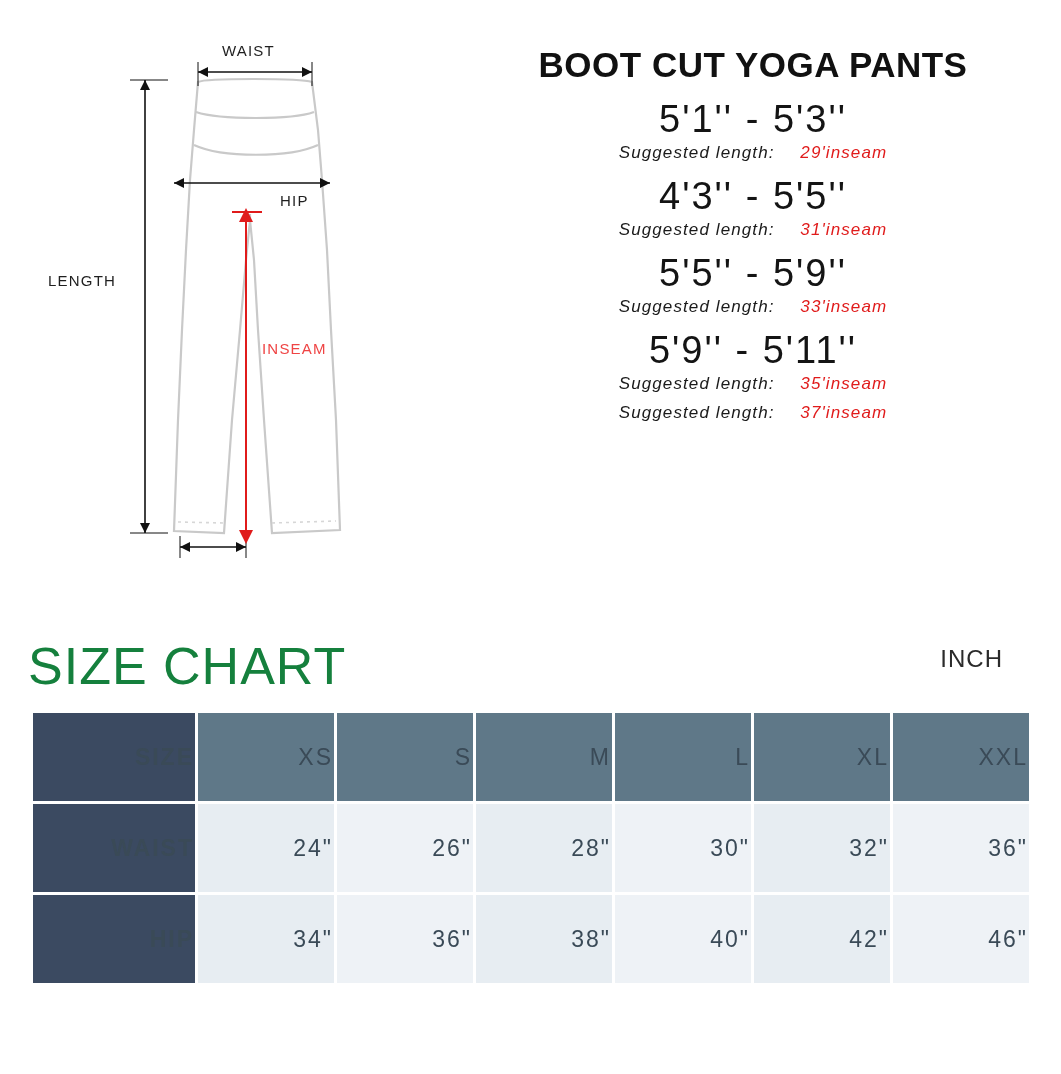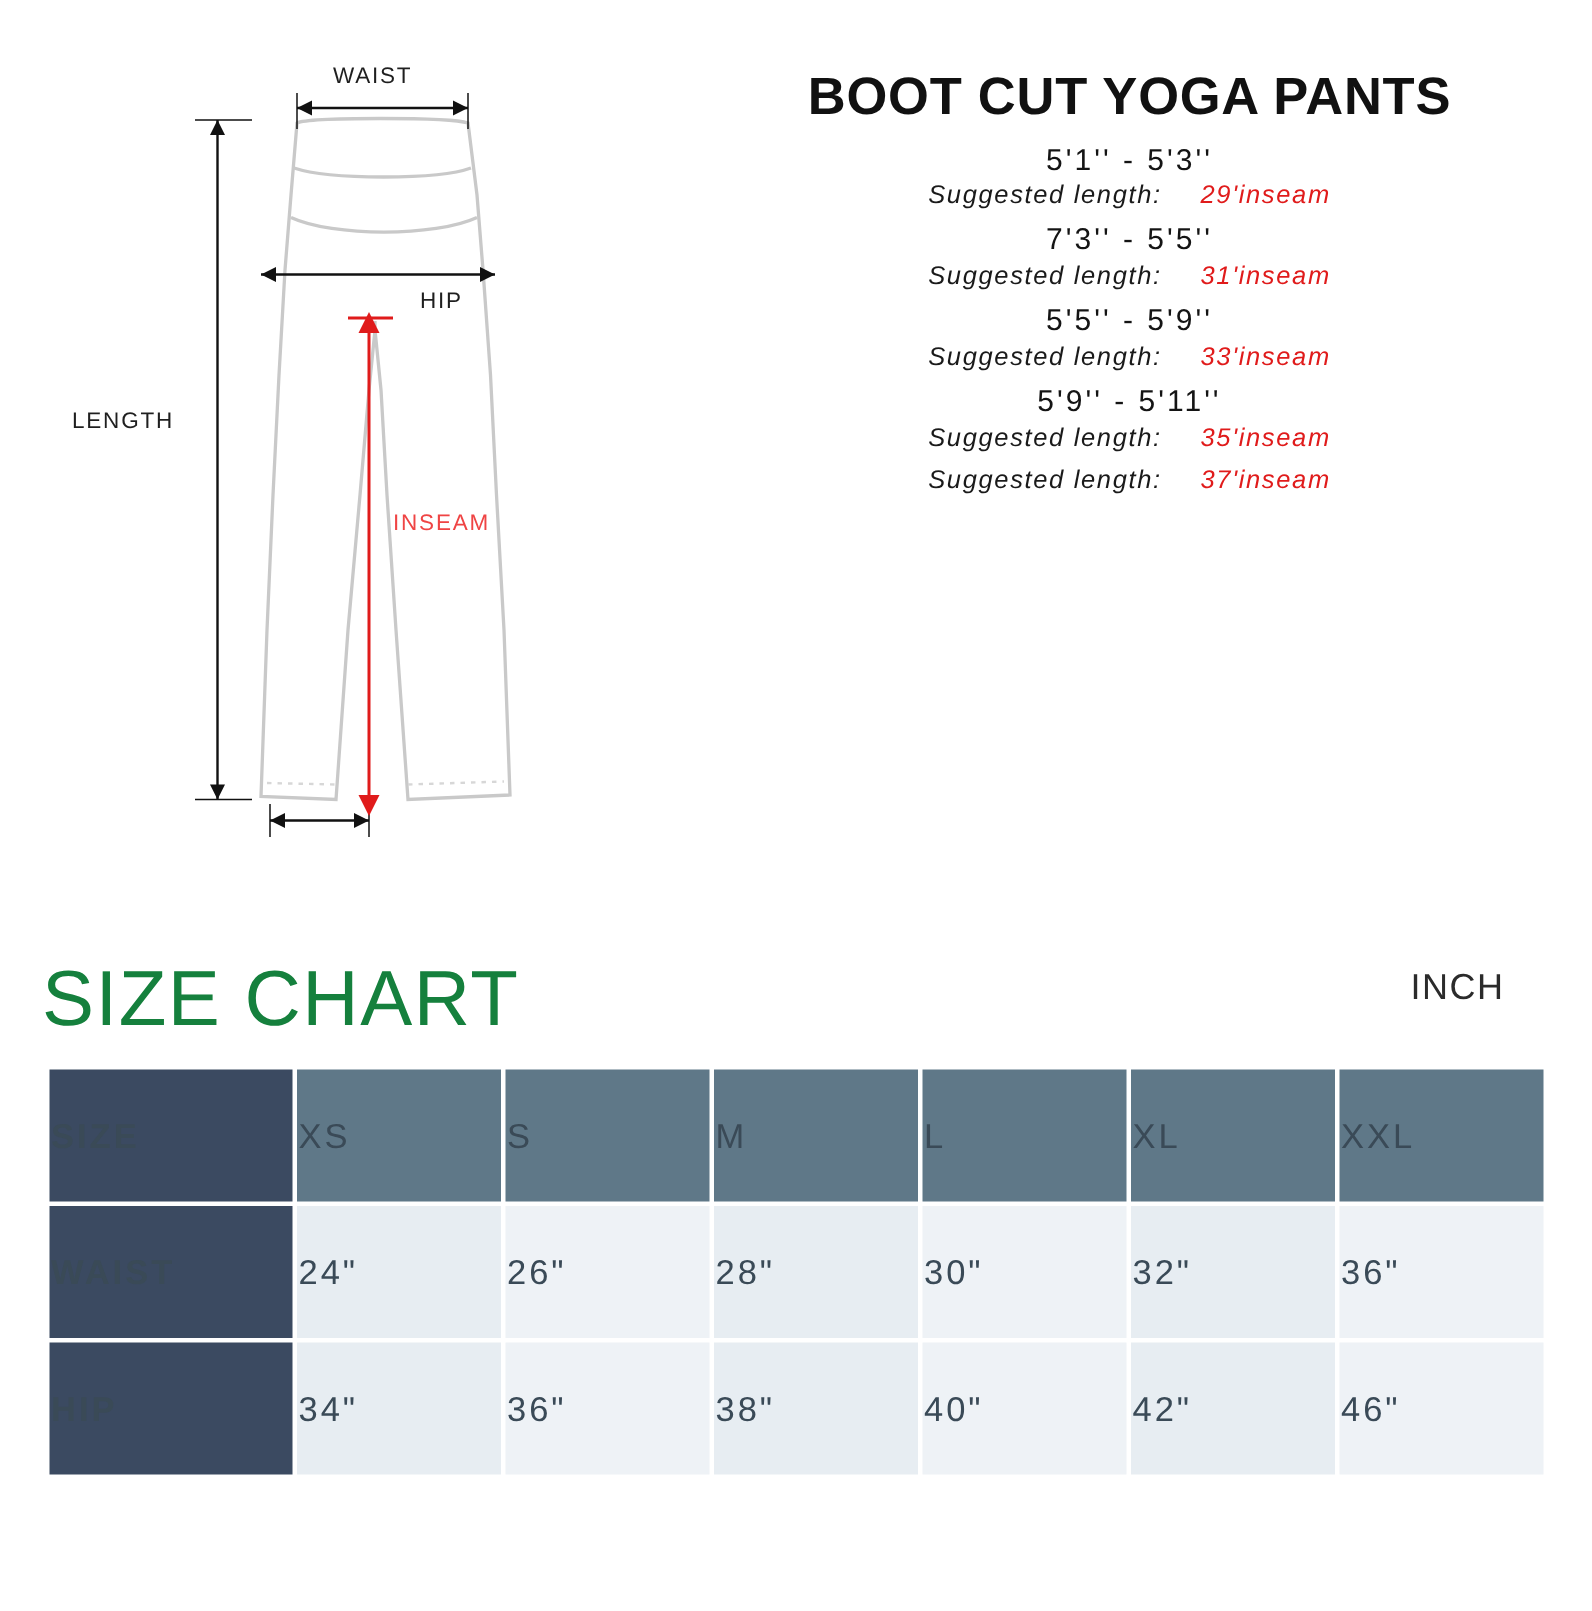--- a/index.html
+++ b/index.html
@@ -41,21 +41,21 @@
   }
   .info .title {
     font-size: 35px;
     font-weight: bold;
     letter-spacing: 0.5px;
     color: #111111;
     margin: 0 0 10px 0;
     line-height: 1.1;
   }
   .height-row {
-    font-size: 20px;
+    font-size: 38px;
     letter-spacing: 2px;
     color: #141414;
     line-height: 1.28;
     font-weight: 400;
   }
   .sug-row {
     font-size: 17px;
     font-style: italic;
     letter-spacing: 1.1px;
     color: #1a1a1a;
@@ -89,21 +89,21 @@
     position: absolute;
     left: 30px;
     top: 710px;
     width: 1002px;
     border-collapse: separate;
     border-spacing: 3px;
     table-layout: fixed;
   }
   table.size-table td {
     height: 88px;
-    text-align: left;
+    text-align: right;
     vertical-align: middle;
     font-size: 23px;
     letter-spacing: 2px;
     color: #3a4a57;
   }
   td.rowhead {
     background: #3b4a61;
     color: #ffffff;
     font-weight: bold;
     font-size: 24px;
@@ -204,21 +204,21 @@
 
   <div class="info">
     <div class="title">BOOT CUT YOGA PANTS</div>
 
     <div class="height-row">5'1'' - 5'3''</div>
     <div class="sug-row">
       <span>Suggested length:</span>
       <span class="len">29'inseam</span>
     </div>
 
-    <div class="height-row">7'3'' - 5'5''</div>
+    <div class="height-row">4'3'' - 5'5''</div>
     <div class="sug-row">
       <span>Suggested length:</span>
       <span class="len">31'inseam</span>
     </div>
 
     <div class="height-row">5'5'' - 5'9''</div>
     <div class="sug-row">
       <span>Suggested length:</span>
       <span class="len">33'inseam</span>
     </div>

